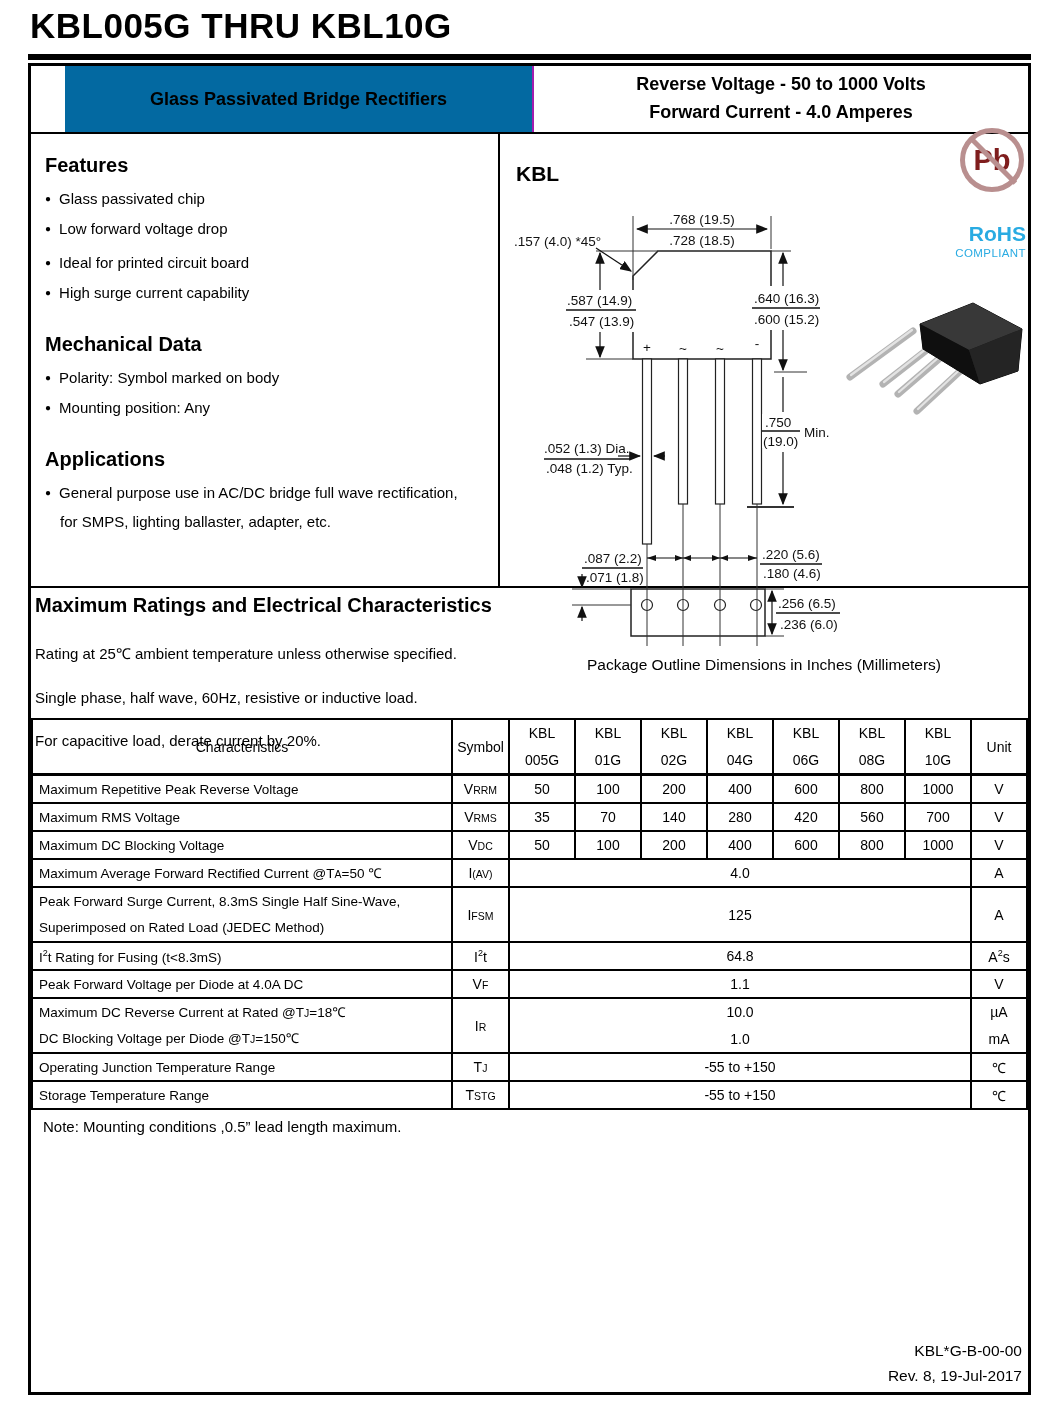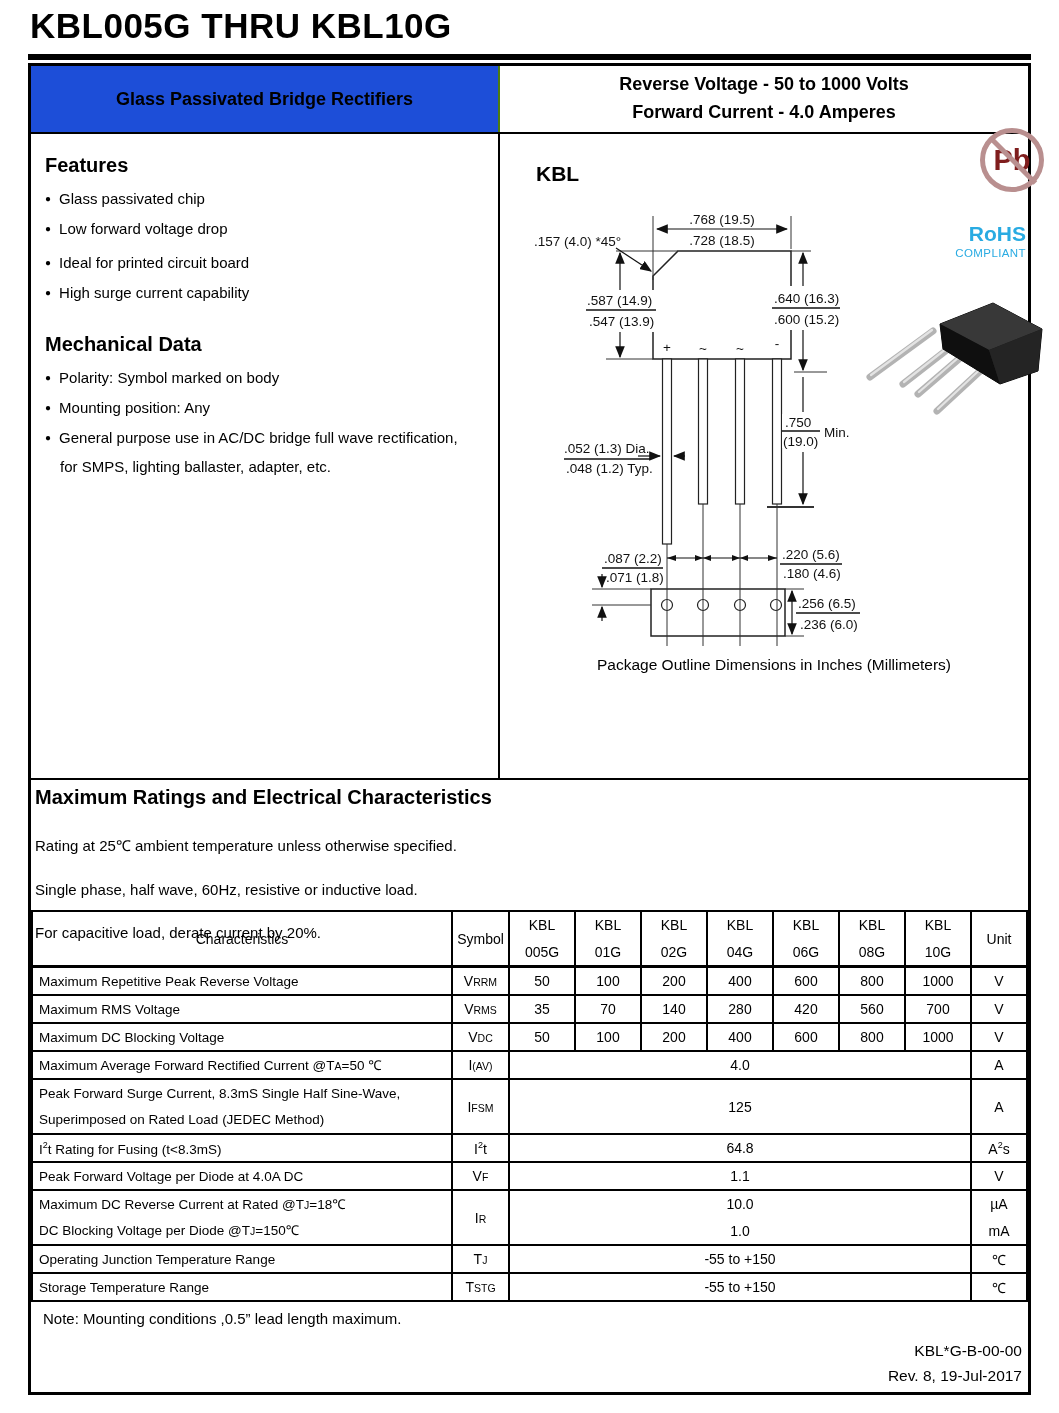--- a/index.html
+++ b/index.html
@@ -2,24 +2,24 @@
 <html><head>
 <meta charset="utf-8">
 <style>
   html,body{margin:0;padding:0;background:#fff;}
   body{width:1059px;height:1413px;position:relative;font-family:"Liberation Sans",sans-serif;color:#000;}
   .title{position:absolute;left:30px;top:6px;font-size:35px;font-weight:bold;letter-spacing:.5px;}
   .rule{position:absolute;left:28px;top:54px;width:1003px;height:6px;background:#000;}
   .frame{position:absolute;left:28px;top:63px;width:1003px;height:1332px;border:3px solid #000;box-sizing:border-box;}
   
   .hdr-row{display:flex;height:66px;border-bottom:2px solid #000;}
-  .hdr-left{width:469px;box-sizing:border-box;border-right:2px solid #4d7c0f;background:#1d4ed8;display:flex;align-items:center;justify-content:center;font-size:18px;font-weight:bold;}
+  .hdr-left{width:469px;box-sizing:border-box;border-right:2px solid #a21caf;background:#0369a1;display:flex;align-items:center;justify-content:center;font-size:18px;font-weight:bold;margin-left:34px;}
   .hdr-right{flex:1;display:flex;flex-direction:column;align-items:center;justify-content:center;font-size:18px;font-weight:bold;line-height:1.55;text-align:right;}
   
-  .content-row{display:flex;height:644px;gap:20px;}
+  .content-row{display:flex;height:452px;}
   .left-panel{width:469px;box-sizing:border-box;border-right:2px solid #000;padding:20px 14px 0 14px;}
   .sect-h{font-size:20px;font-weight:bold;margin:0;}
   .gap-lg{margin-top:32px;}
   .b{font-size:15px;margin-top:13px;}
   .dot{font-size:10px;margin-right:8px;position:relative;top:-2px;}
   .cont{font-size:15px;margin-top:12px;padding-left:15px;}
   .right-panel{flex:1;position:relative;overflow:visible;}
   .kbl-label{position:absolute;left:16px;top:28px;font-size:21px;font-weight:bold;}
   .caption{position:absolute;left:0;right:0;top:522px;text-align:center;font-size:15.5px;}
   svg{font-family:"Liberation Sans",sans-serif;}
@@ -73,20 +73,21 @@
       <h2 class="sect-h">Features</h2>
       <div class="b"><span class="dot">●</span><span>Glass passivated chip</span></div>
       <div class="b"><span class="dot">●</span><span>Low forward voltage drop</span></div>
       <div class="b" style="margin-top:17px;"><span class="dot">●</span><span>Ideal for printed circuit board</span></div>
       <div class="b"><span class="dot">●</span><span>High surge current capability</span></div>
 
       <h2 class="sect-h gap-lg">Mechanical Data</h2>
       <div class="b"><span class="dot">●</span><span>Polarity: Symbol marked on body</span></div>
       <div class="b"><span class="dot">●</span><span>Mounting position: Any</span></div>
 
+      <h2 class="sect-h gap-lg">Applications</h2>
       <div class="b"><span class="dot">●</span><span>General purpose use in AC/DC bridge full wave rectification,</span></div>
       <div class="cont">for SMPS, lighting ballaster, adapter, etc.</div>
     </div>
 
     <div class="right-panel">
       <div class="kbl-label">KBL</div>
 
       <svg class="dim-svg" width="529" height="550" viewBox="0 0 529 550">
         <defs>
           <marker id="ah" orient="auto" markerWidth="10" markerHeight="8" refX="9" refY="4">

